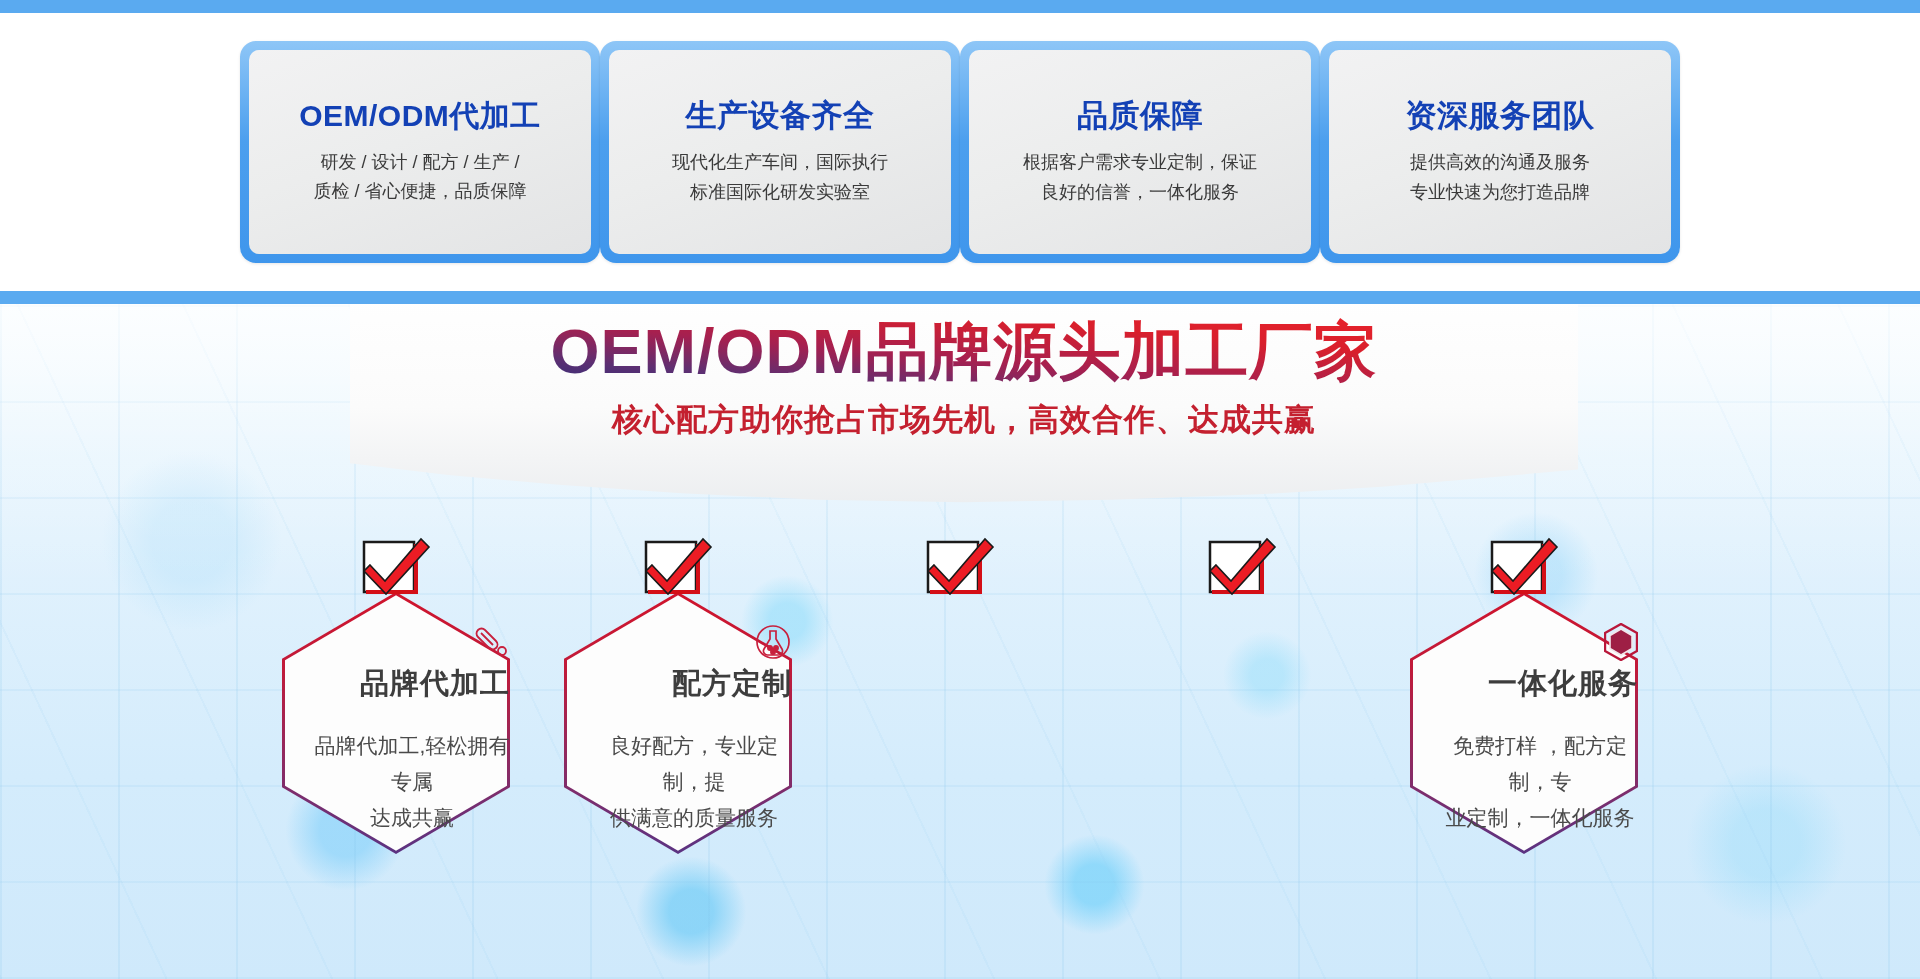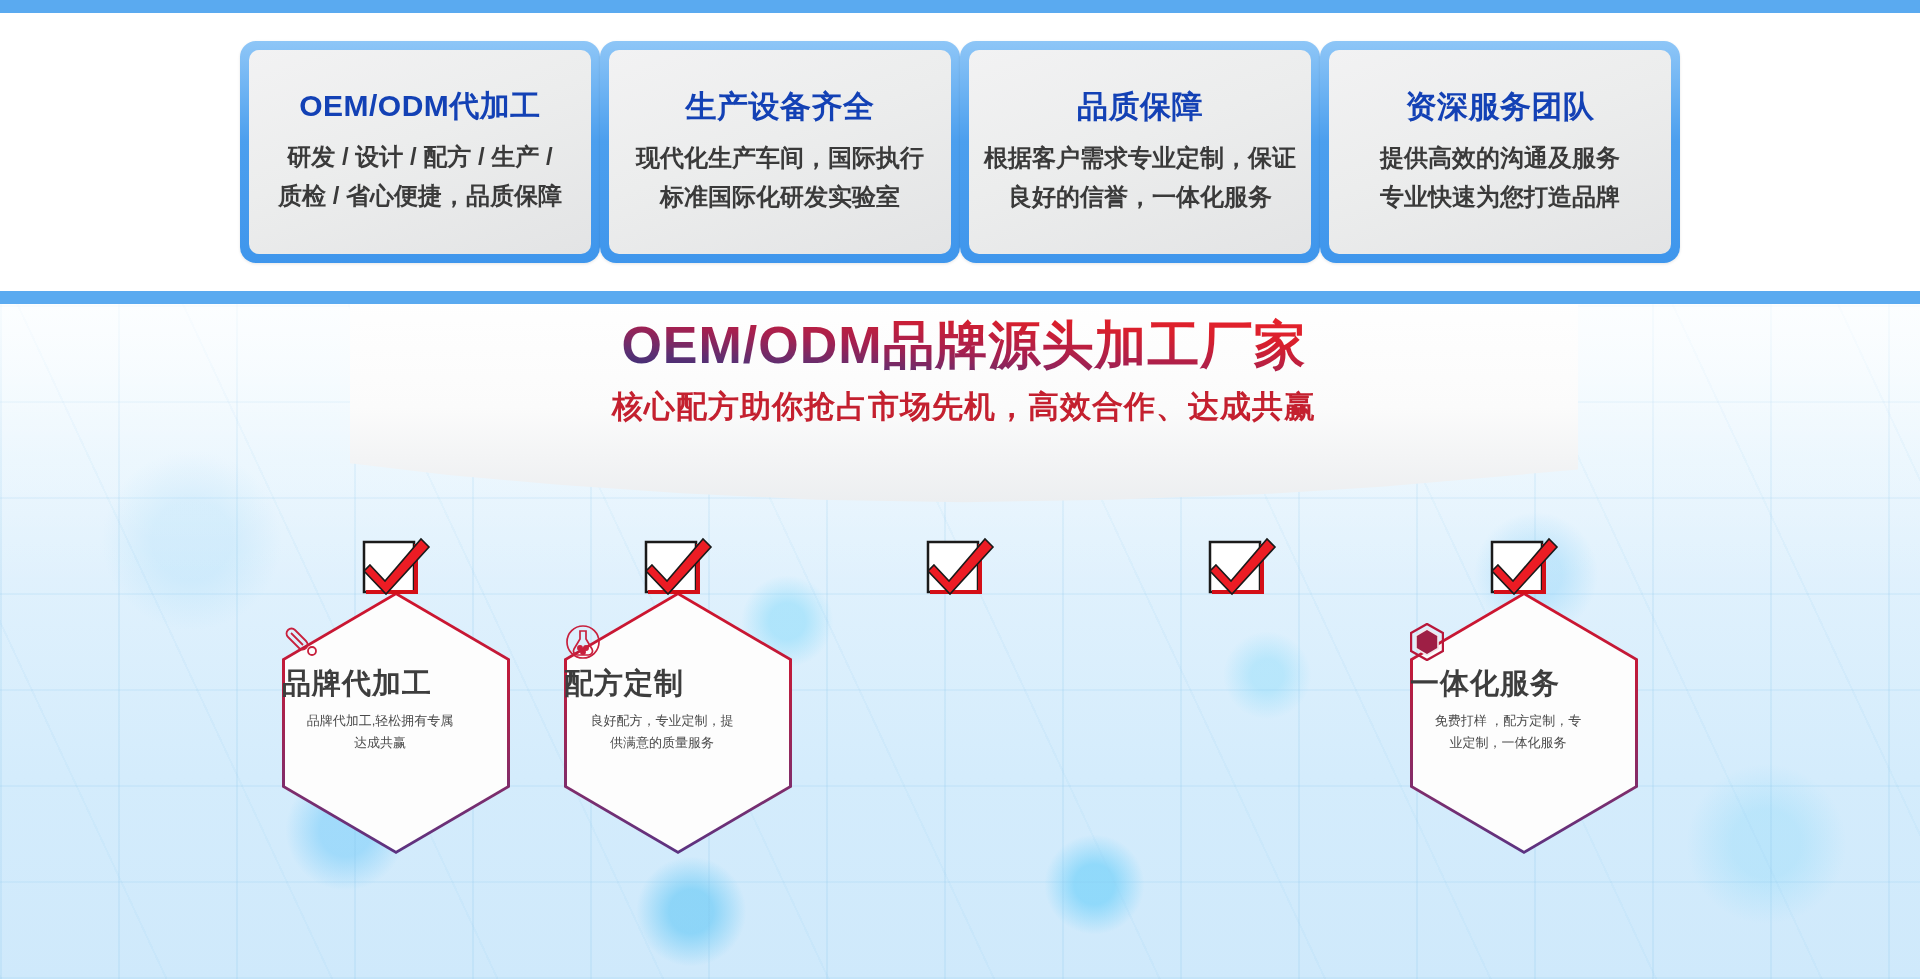--- a/index.html
+++ b/index.html
@@ -44,22 +44,22 @@
     font-weight:bold;
     font-size:31px;
     letter-spacing:.5px;
     line-height:1.2;
     margin-bottom:14px;
     white-space:nowrap;
   }
   .card-title.en{ font-size:30px; }
   .card-desc{
     color:#3a3a3a;
-    font-size:24px;
-    font-weight:bold;
+    font-size:18px;
+    font-weight:normal;
     line-height:1.62;
     text-align:center;
     white-space:nowrap;
   }
 
   
   .divider-bar{
     position:absolute; left:0; top:291px; width:1920px; height:13px;
     background:#5aaaf0;
   }
@@ -102,21 +102,21 @@
     background:linear-gradient(180deg,#ffffff 0%,#fbfbfb 55%,#eceef0 100%);
     z-index:3;
     clip-path: polygon(0% 0%, 100% 0%, 100% 84%,
                  92% 88%, 84% 92%, 74% 95.5%, 62% 98%, 50% 99.2%,
                  38% 98%, 27% 95%, 17% 91%, 8% 86.5%, 0% 81%);
     box-shadow:0 6px 14px rgba(110,160,200,.18);
     display:flex; flex-direction:column; align-items:center; justify-content:flex-start;
     padding-top:26px;
   }
   .ribbon-title{
-    font-size:52px;
+    font-size:63px;
     font-weight:bold;
     letter-spacing:1px;
     line-height:1.16;
     background:linear-gradient(185deg,#e8232c 0%,#d91f2c 26%,#a52050 56%,#5d2f72 80%,#2d2f7a 100%);
     -webkit-background-clip:text;
     background-clip:text;
     color:transparent;
     -webkit-text-fill-color:transparent;
     white-space:nowrap;
   }
@@ -159,30 +159,30 @@
   }
   .hex-bg::after{
     content:"";
     position:absolute; left:3px; right:3px; top:3.2px; bottom:3.2px;
     background:#fdfdfd;
     clip-path:polygon(50% 0%, 100% 25.5%, 100% 74.5%, 50% 100%, 0% 74.5%, 0% 25.5%);
   }
   .hex-content{
     position:relative; z-index:2;
     width:100%;
-    display:flex; flex-direction:column; align-items:flex-start;
+    display:flex; flex-direction:column; align-items:flex-end;
   }
   .hex-icon{ height:40px; margin-bottom:6px; display:flex; align-items:center; justify-content:center;}
   .hex-title{
     font-size:29px; font-weight:bold; color:#3d3d3d;
     letter-spacing:1px; white-space:nowrap; line-height:1.1;
   }
   .hex-desc{
-    margin-top:10px;
-    font-size:13px; color:#4a4a4a; line-height:1.72;
+    margin-top:28px;
+    font-size:21px; color:#4a4a4a; line-height:1.72;
     text-align:center; width:196px;
   }
 </style>
 </head>
 <body>
 
 <div class="top-bar"></div>
 
 <div class="cards-section">
   <div class="cards-row">

